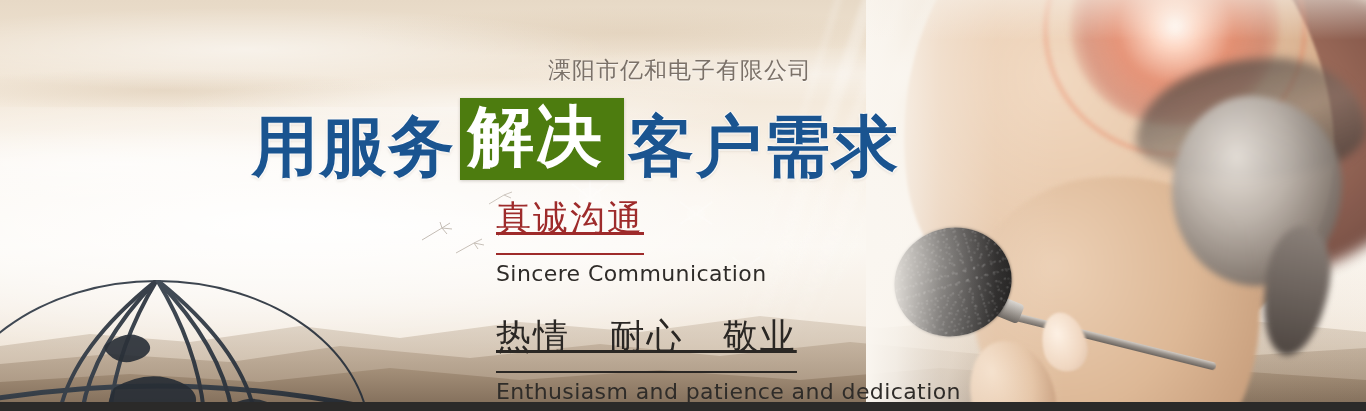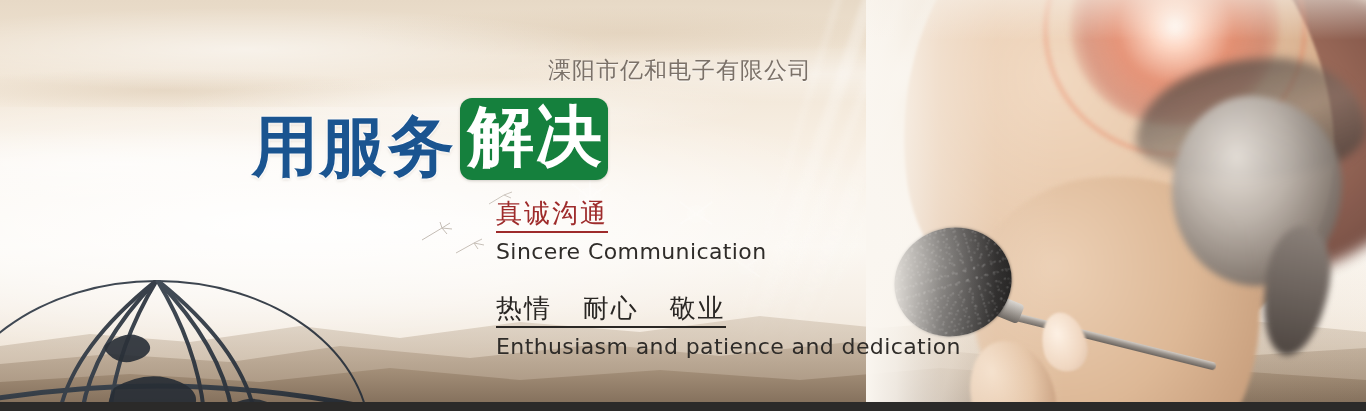--- a/index.html
+++ b/index.html
@@ -280,45 +280,45 @@
     color:#1a5490;
     letter-spacing:2px;
     text-shadow:
        1.5px 0 0 rgba(255,255,255,.55),
       -1.5px 0 0 rgba(255,255,255,.55),
        0 1.5px 0 rgba(255,255,255,.55),
        0 -1.5px 0 rgba(255,255,255,.55),
        0 2px 3px rgba(120,100,80,.22);
   }
   .headline .hl {
-    background:#15803d;
+    background:#4d7c0f;
     color:#ffffff;
     letter-spacing:2px;
-    padding:6px 4px 10px 8px;
+    padding:6px 20px 10px 8px;
     margin:0 4px;
     display:inline-block;
     text-shadow:none;
     box-shadow:0 1px 3px rgba(80,70,55,.25);
-    border-radius:12px;
   }
 
   .slogan {
     position:absolute;
     left:496px; top:198px;
     font-family:"DejaVu Sans", sans-serif;
   }
   .slogan-cn {
-    font-size:26px;
+    font-size:35px;
     line-height:1.18;
     letter-spacing:2px;
     font-weight:400;
     border-bottom:2px solid currentColor;
     display:inline-block;
-    padding-bottom:2px;
+    padding-bottom:14px;
     white-space:pre;
+    text-decoration:underline;
   }
   .slogan-cn.red { color:#9e2b2b; }
   .slogan-cn.dark { color:#2a2724; }
   .slogan-en {
     font-size:22px;
     line-height:1.2;
     letter-spacing:.4px;
     color:#2f2c29;
     margin-top:6px;
     white-space:nowrap;
@@ -494,20 +494,21 @@
           <path d="M20,15 L34,25"></path>
       </g>
     </svg>
   </div>
 
   <div class="company-name">溧阳市亿和电子有限公司</div>
 
   <div class="headline">
     <span class="seg">用服务</span>
     <span class="hl">解决</span>
+    <span class="seg">客户需求</span>
   </div>
 
   <div class="slogan">
     <div>
       <div class="slogan-cn red">真诚沟通</div>
       <div class="slogan-en">Sincere Communication</div>
     </div>
     <div class="slogan-row2">
       <div class="slogan-cn dark">热情   耐心   敬业</div>
       <div class="slogan-en">Enthusiasm and patience and dedication</div>

